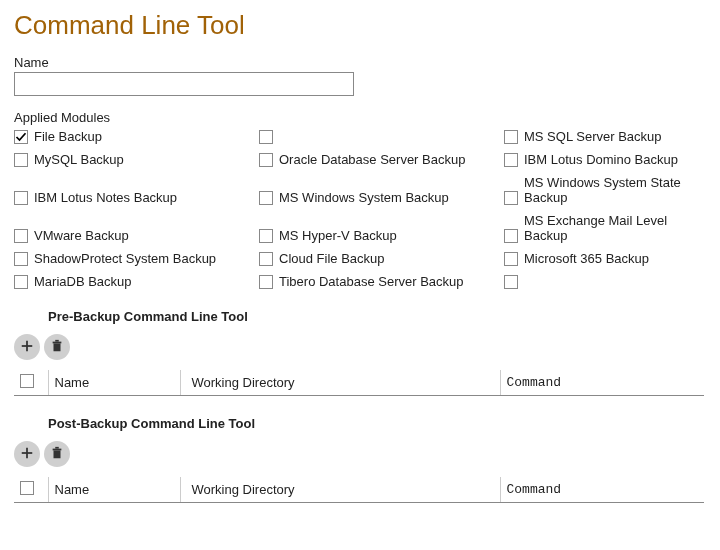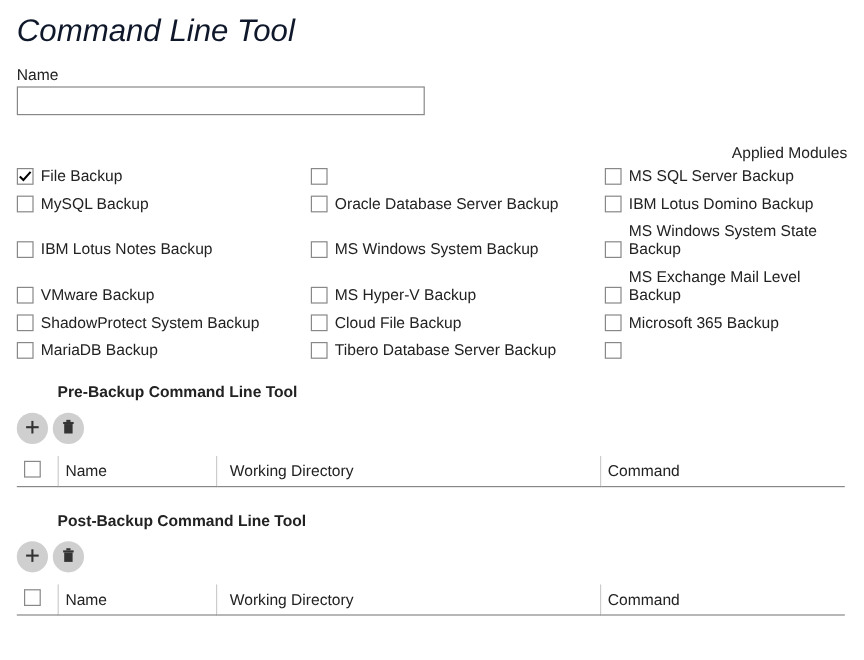--- a/index.html
+++ b/index.html
@@ -8,35 +8,34 @@
     font-size: 13px;
     color: #222;
     margin: 0;
     padding: 10px 14px;
     width: 720px;
   }
   .page-title {
     font-size: 26px;
     font-weight: 400;
     margin: 0 0 14px 0;
-    color: #0f172a;
-    font-style: italic;
+    color: #a16207;
   }
   .field-row { margin-bottom: 4px; }
   .field-label { font-size: 13px; margin-bottom: 2px; }
   .text-input {
     width: 340px;
     height: 24px;
     border: 1px solid #888;
     background: #fff;
     padding: 2px 4px;
     font-size: 13px;
   }
 
-  .modules-label { margin-top: 24px; margin-bottom: 4px; font-size: 13px; text-align: right; }
+  .modules-label { margin-top: 14px; margin-bottom: 4px; font-size: 13px; }
   .modules-grid {
     display: grid;
     grid-template-columns: 245px 245px auto;
     row-gap: 8px;
     column-gap: 0;
   }
   .mod-item { display: flex; align-items: flex-end; gap: 6px; font-size: 13px; }
   .chk {
     width: 14px; height: 14px;
     border: 1px solid #888;
@@ -75,21 +74,21 @@
     border-collapse: collapse;
     font-size: 13px;
   }
   .tbl th {
     text-align: left;
     font-weight: 400;
     padding: 3px 6px;
     border-bottom: 1px solid #888;
     border-right: 1px solid #ccc;
   }
-  .tbl th:last-child { border-right: none; }
+  .tbl th:last-child { border-right: none; font-family: Liberation Mono, monospace; }
   .tbl .col-chk { width: 34px; }
   .tbl .col-name { width: 132px; }
   .tbl .col-wd { width: 320px; padding-left: 11px; }
   .tbl thead .chk { margin: 1px 0; }
 </style>
 </head>
 <body>
 
 <h1 class="page-title">Command Line Tool</h1>
 

